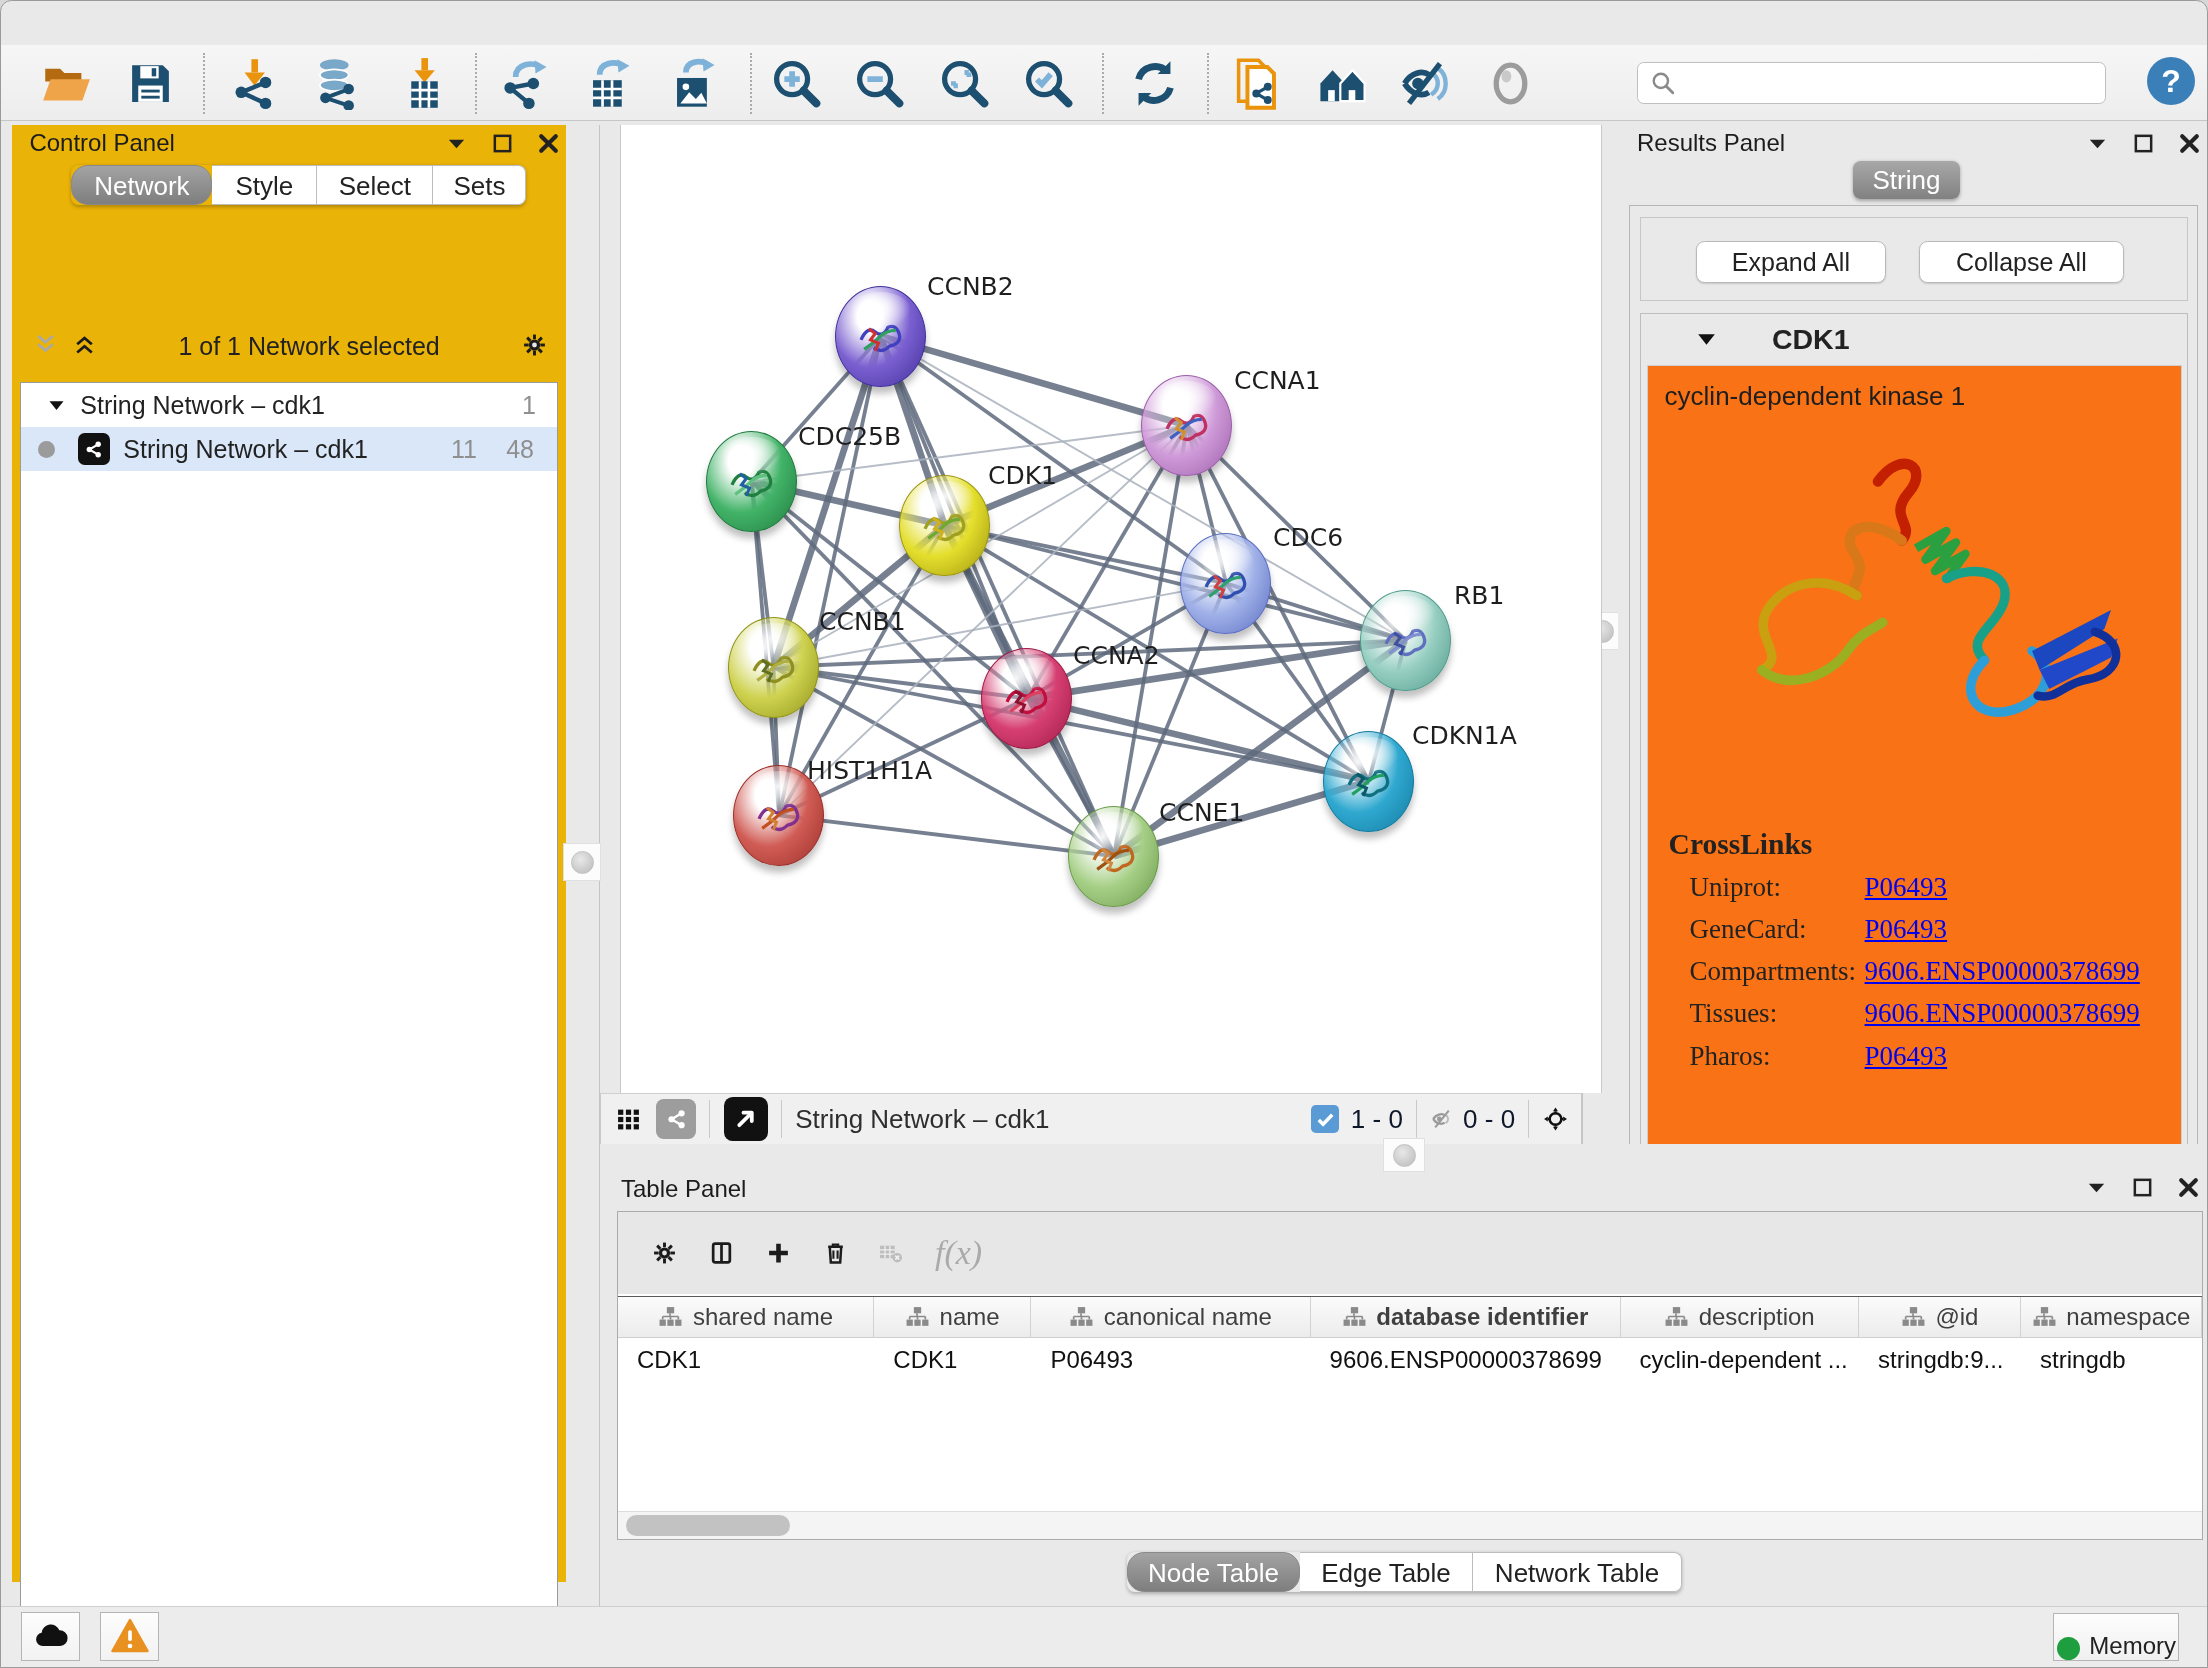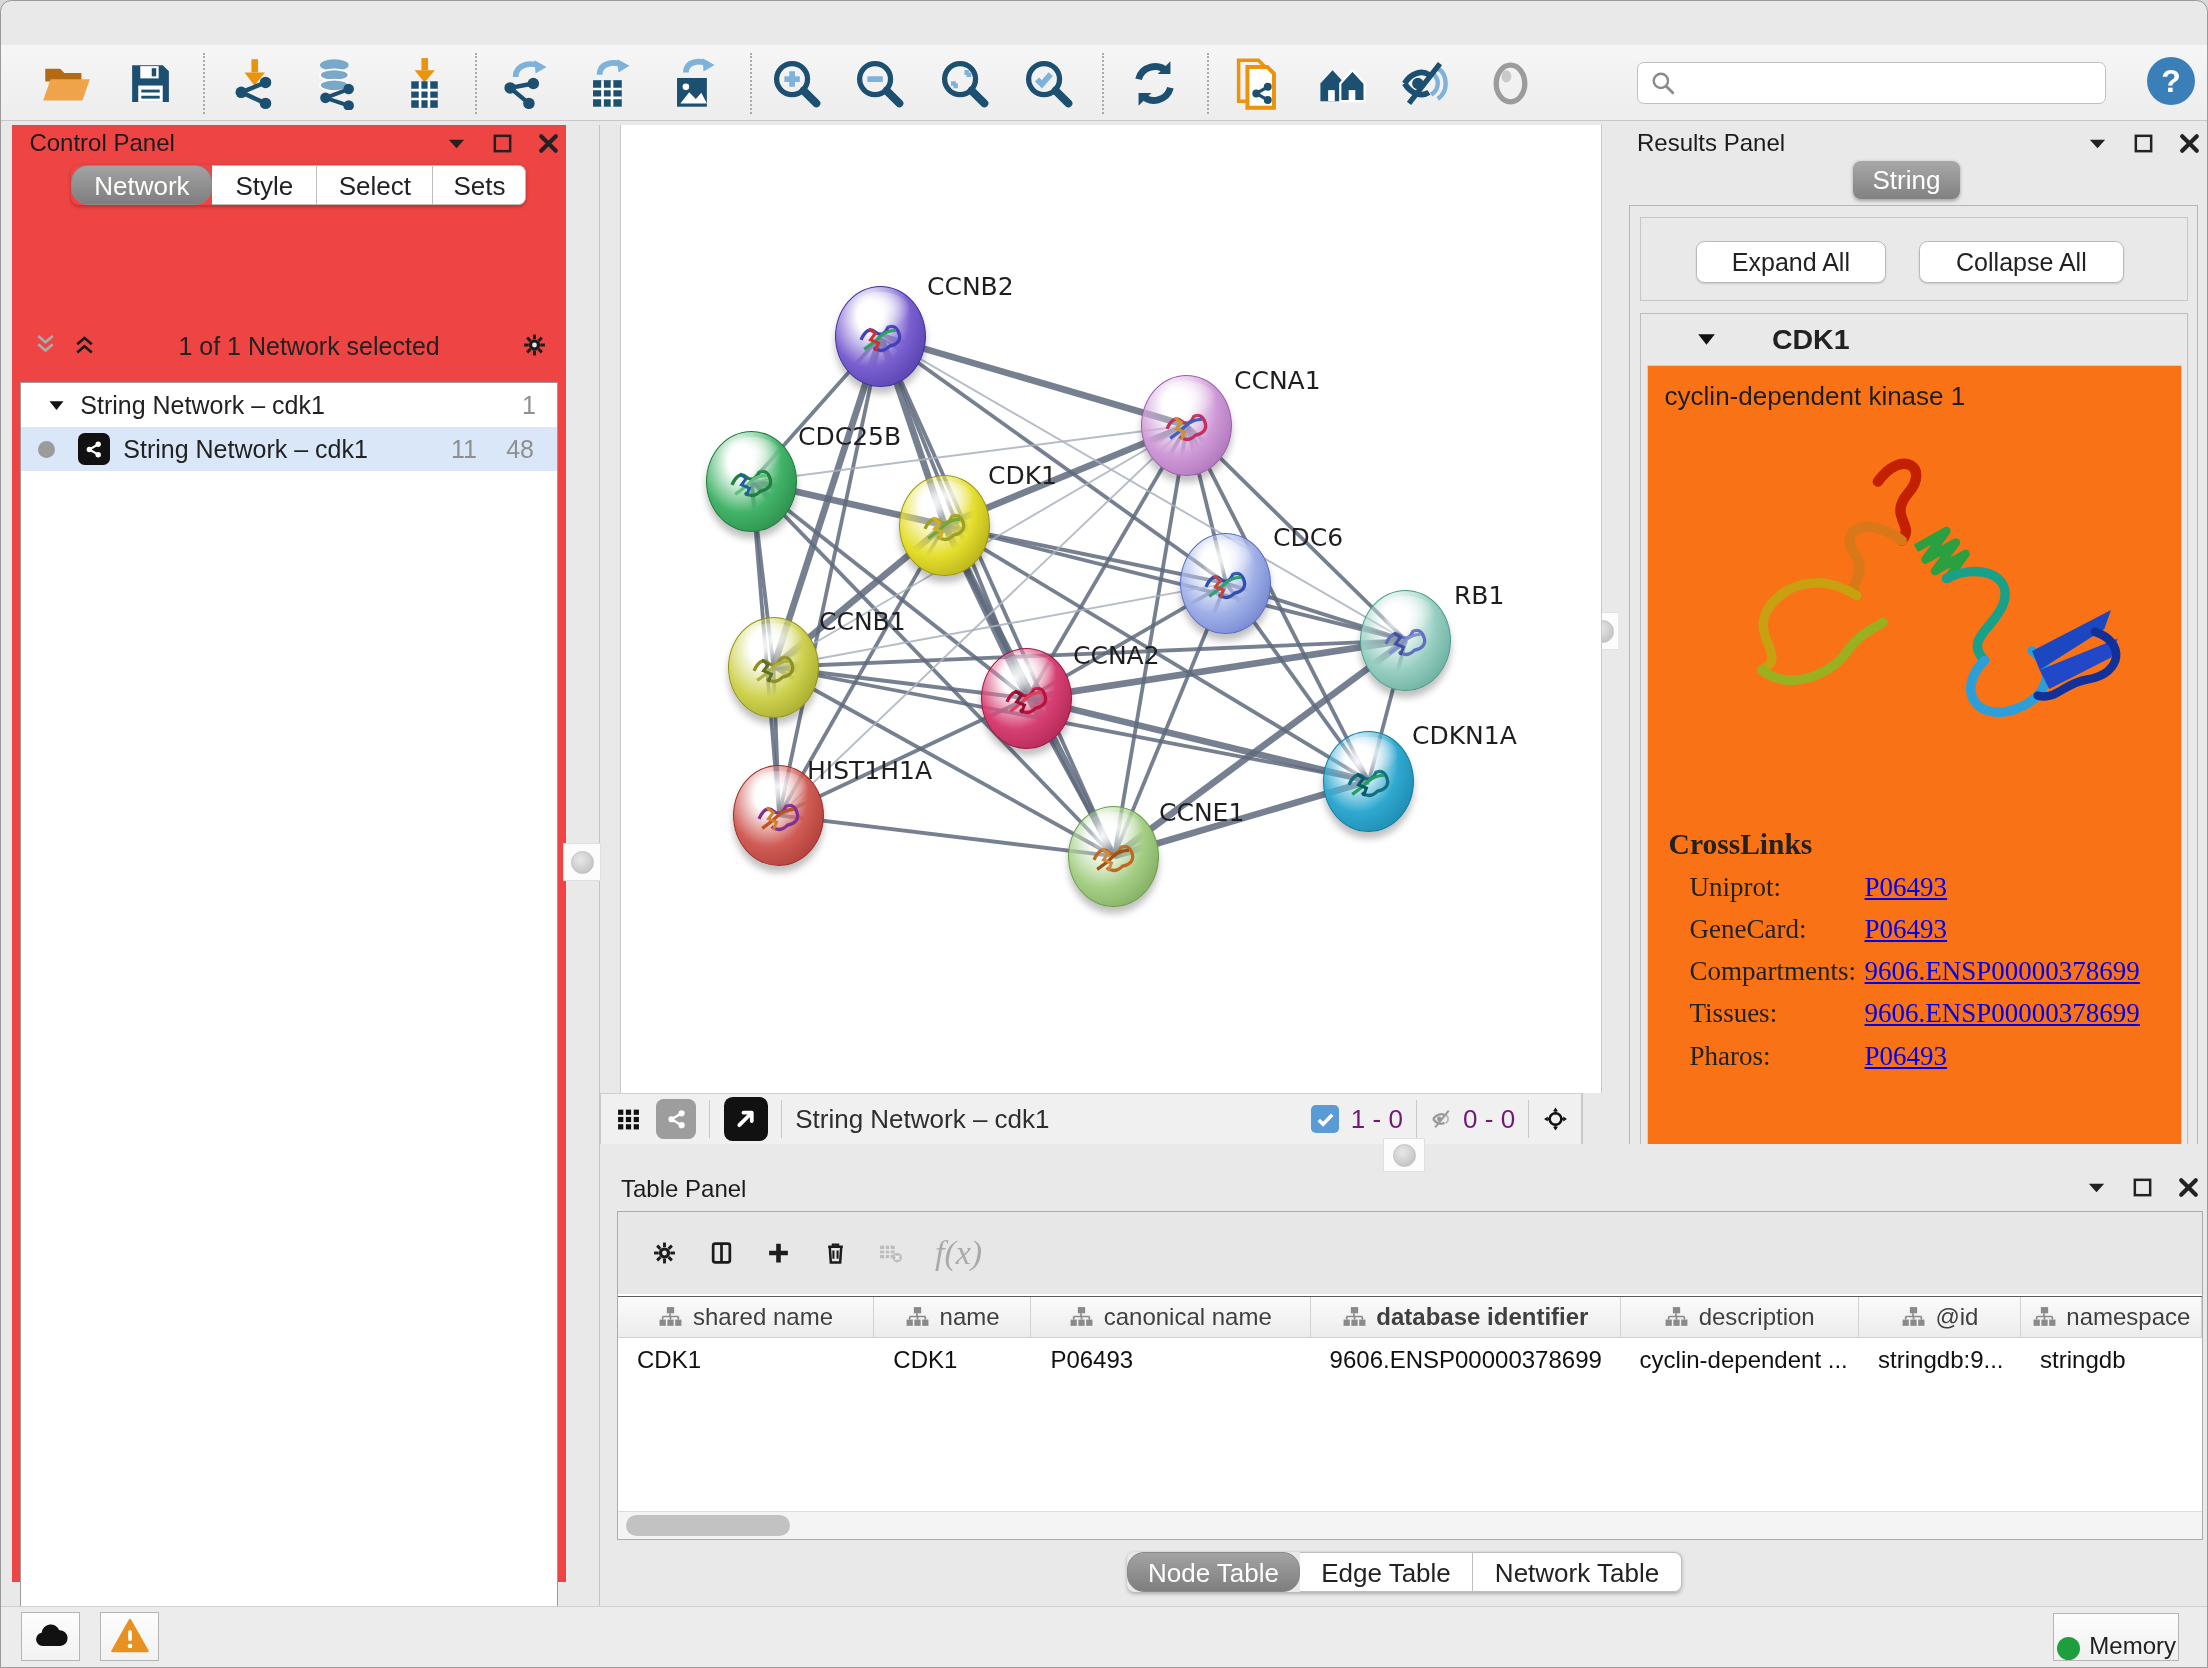--- a/index.html
+++ b/index.html
@@ -28,21 +28,21 @@
     font-family:"Liberation Sans",sans-serif;}
   .help-btn{position:absolute;left:2146px;top:12.4px;width:48px;height:48px;border-radius:50%;
     background:#3b7fb8;color:#fff;font-weight:bold;font-size:32px;display:flex;
     align-items:center;justify-content:center;}
   
   .panel-title{font-size:24px;color:#1c1c1c;}
   .panel-ctrls{position:absolute;top:5.7px;display:flex;gap:21px;align-items:center;}
   .pc{width:25px;height:25px;display:flex;align-items:center;justify-content:center;}
   
   .control-panel{position:absolute;left:11.4px;top:124px;width:554px;height:1457px;
-    background:#ef4444;}
+    background:#eab308;}
   .seg{position:absolute;display:flex;height:40px;
     box-shadow:0 1.9px 3.8px rgba(0,0,0,.25);border-radius:7.6px;}
   .seg .tab{height:40px;line-height:40px;text-align:center;font-size:26px;
     background:#fff;border:1px solid #bdbdbd;border-left:none;padding:0 3.8px;}
   .seg .tab:first-child{border-left:1px solid #bdbdbd;border-radius:7.6px 0 0 7.6px;}
   .seg .tab:last-child{border-radius:0 7.6px 7.6px 0;}
   .seg .tab.sel{background:linear-gradient(#a3a3a3,#7e7e7e);color:#fff;border-color:#8a8a8a;border-radius:17px;}
   .sel-row{position:absolute;left:7.6px;top:207px;width:538px;height:46px;
     display:flex;align-items:flex-start;}
   .net-list{position:absolute;left:7.6px;top:257px;width:538px;height:1316px;
@@ -61,21 +61,21 @@
     background:radial-gradient(ellipse at 50% 40%,rgba(255,255,255,.9),rgba(255,255,255,0) 70%);}
   .node svg{position:absolute;left:14%;top:18%;width:72%;height:64%;}
   .node-label{position:absolute;font-family:"DejaVu Sans",sans-serif;font-size:25px;
     color:#1e1e1e;white-space:nowrap;}
   .canvas-toolbar{position:absolute;left:599px;top:1092px;width:982px;height:51px;
     background:#f0f0f0;border-top:1px solid #cfcfcf;border-left:1px solid #c9c9c9;
     border-right:1px solid #c9c9c9;display:flex;align-items:center;}
   .cvt-sep{width:1px;height:38px;background:#c9c9c9;margin:0 13.3px;}
   .checkbox{width:28.5px;height:28.5px;border-radius:4.8px;background:#5b9bd5;display:flex;
     align-items:center;justify-content:center;}
-  .gray-num{color:#701a75;font-size:26px;}
+  .gray-num{color:#0f172a;font-size:26px;}
   
   .vstrip{position:absolute;top:124px;height:1482px;background:#e9e9e9;}
   .strip-dot{position:absolute;width:38px;height:38px;background:#fcfcfc;border:1px solid #e0e0e0;
     display:flex;align-items:center;justify-content:center;}
   .strip-dot i{width:23px;height:23px;border-radius:50%;
     background:radial-gradient(circle at 40% 35%,#e8e8e8,#b9b9b9);border:1px solid #c2c2c2;}
   
   .results{position:absolute;left:1617px;top:124px;width:592px;height:1048px;background:#e9e9e9;}
   .string-tab{position:absolute;left:235px;top:36px;width:107px;height:38px;border-radius:7.6px;
     background:linear-gradient(#a8a8a8,#818181);color:#fff;font-size:26px;display:flex;

